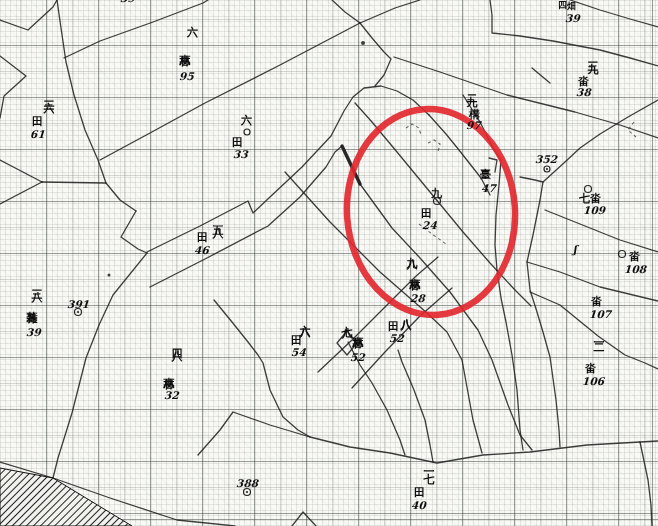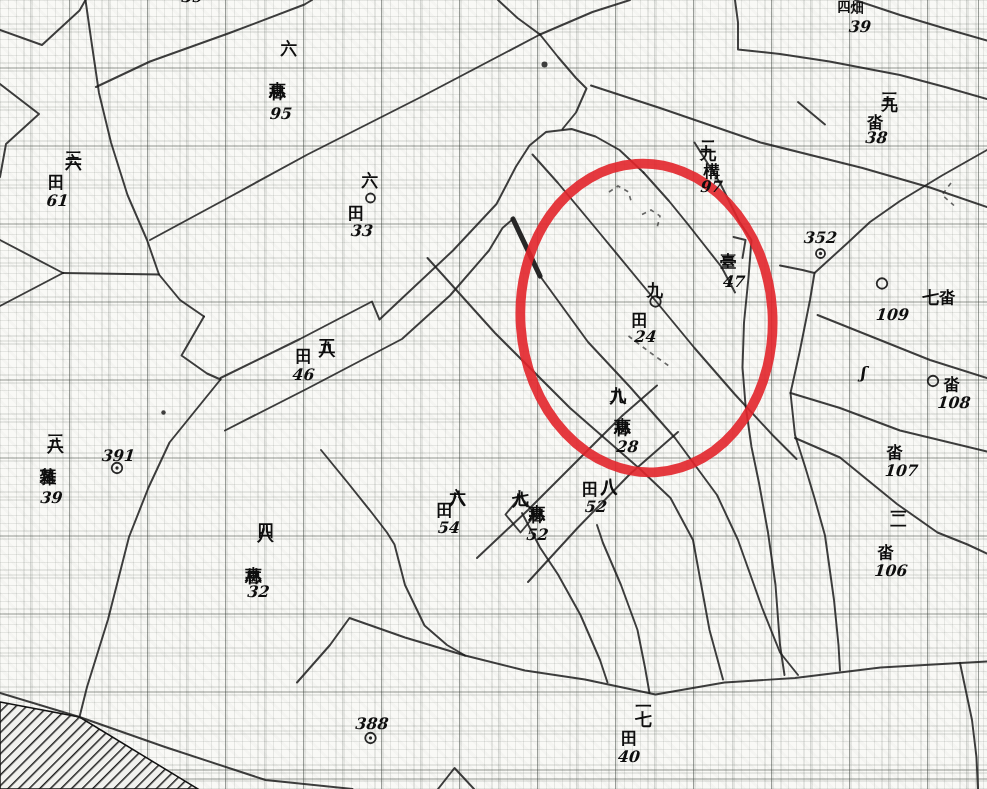--- a/index.html
+++ b/index.html
@@ -131,21 +131,21 @@
       <div class="lbl h" style="left: 469px; top: 109px;">構</div>
       <div class="lbl n" style="left: 467px; top: 120px;">97</div>
       <div class="lbl h" style="left: 480px; top: 169px;">臺</div>
       <div class="lbl n" style="left: 482px; top: 183px;">47</div>
       <div class="lbl h" style="left: 431px; top: 188px;">九</div>
       <div class="lbl h" style="left: 421px; top: 208px;">田</div>
       <div class="lbl n" style="left: 423px; top: 220px;">24</div>
       <div class="lbl v" style="left: 406px; top: 249px;">八九</div>
       <div class="lbl v" style="left: 409px; top: 270px;">林惠</div>
       <div class="lbl n" style="left: 411px; top: 293px;">28</div>
-      <div class="lbl h" style="left: 579px; top: 193px; margin-left: 36px;">七畓</div>
+      <div class="lbl h" style="left: 579px; top: 193px;">七畓</div>
       <div class="lbl n" style="left: 584px; top: 205px;">109</div>
       <div class="lbl h" style="left: 629px; top: 251px;">畓</div>
       <div class="lbl n" style="left: 625px; top: 264px;">108</div>
       <div class="lbl h" style="left: 591px; top: 296px;">畓</div>
       <div class="lbl n" style="left: 590px; top: 309px;">107</div>
       <div class="lbl v" style="left: 593px; top: 336px;">一二</div>
       <div class="lbl h" style="left: 585px; top: 363px;">畓</div>
       <div class="lbl n" style="left: 583px; top: 376px;">106</div>
       <div class="lbl v" style="left: 212px; top: 218px;">八五</div>
       <div class="lbl h" style="left: 197px; top: 232px;">田</div>

